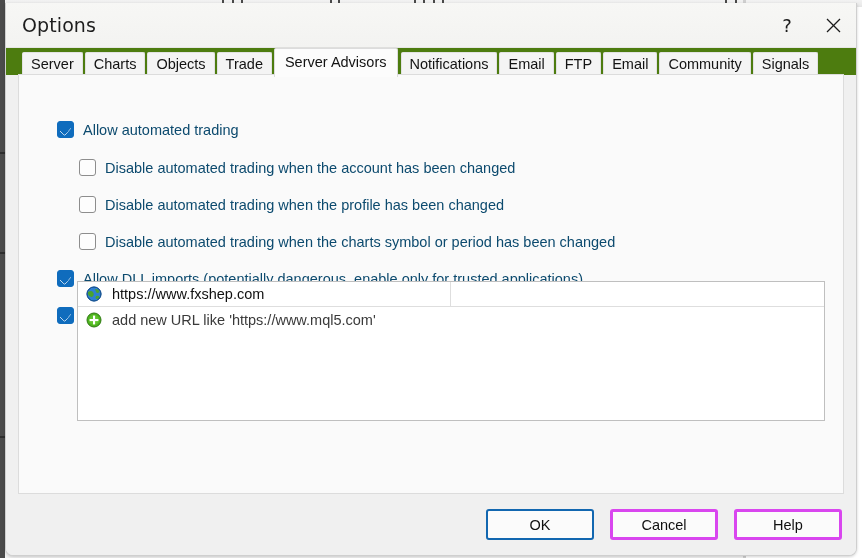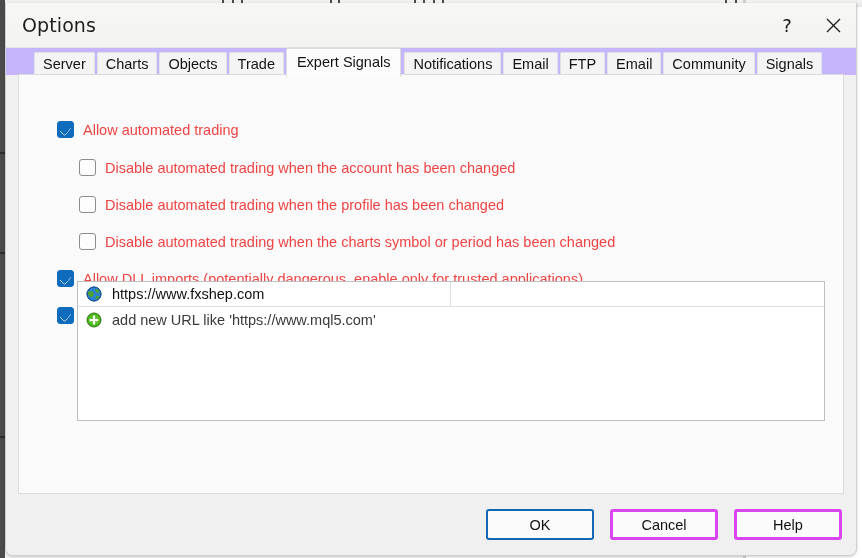--- a/index.html
+++ b/index.html
@@ -116,24 +116,24 @@
     font-size: 18px;
     font-family: "DejaVu Sans", sans-serif;
   }
   .titlebtn.close-btn svg { display: block; }
 
   
   .tabstrip {
     flex: none;
     height: 27px;
     position: relative;
-    background: #c4b5fd;
+    background: #4d7c0f;
     display: flex;
     align-items: flex-end;
-    padding-left: 28px;
+    padding-left: 16px;
     box-sizing: border-box;
   }
   .tab {
     height: 23px;
     line-height: 23px;
     padding: 0 8px;
     margin-right: 2px;
     font-size: 14.5px;
     color: #131313;
     background: #f4f4f4;
@@ -203,21 +203,21 @@
     top: 3px;
     width: 6px;
     height: 9px;
     border: solid #ffffff;
     border-width: 0 1.8px 1.8px 0;
     transform: rotate(42deg);
     border-radius: 1px;
   }
   .chk-label {
     font-size: 14.5px;
-    color: #ef4444;
+    color: #0c4a6e;
     white-space: nowrap;
     user-select: none;
   }
 
   
   .urlbox {
     position: absolute;
     left: 58px;
     top: 206px;
     width: 748px;
@@ -335,21 +335,21 @@
           </svg>
         </div>
       </div>
     </div>
 
     <div class="tabstrip">
       <div class="tab">Server</div>
       <div class="tab">Charts</div>
       <div class="tab">Objects</div>
       <div class="tab">Trade</div>
-      <div class="tab active">Expert Signals</div>
+      <div class="tab active">Server Advisors</div>
       <div class="tab">Notifications</div>
       <div class="tab">Email</div>
       <div class="tab">FTP</div>
       <div class="tab">Email</div>
       <div class="tab">Community</div>
       <div class="tab">Signals</div>
     </div>
 
     <div class="content-panel">
 

